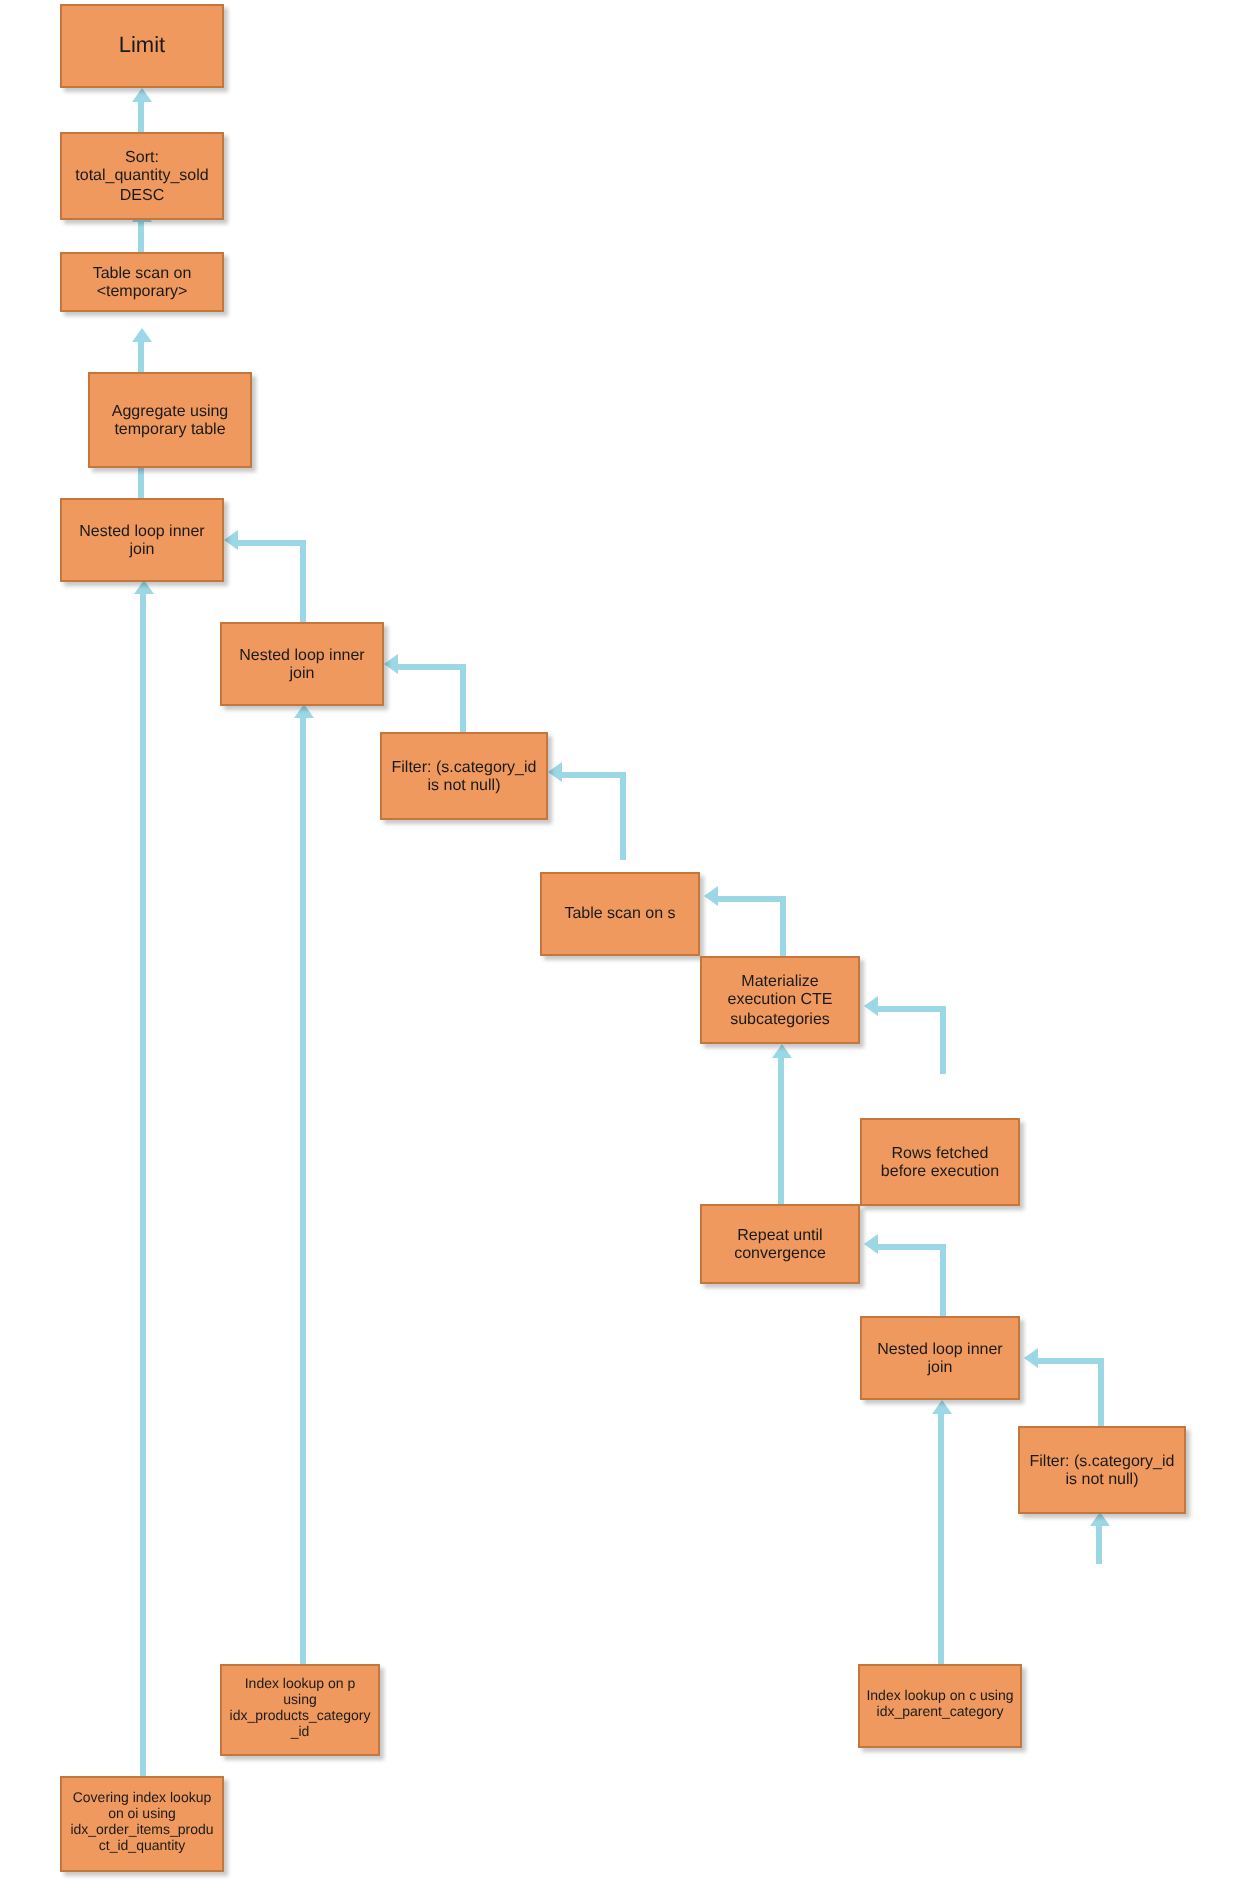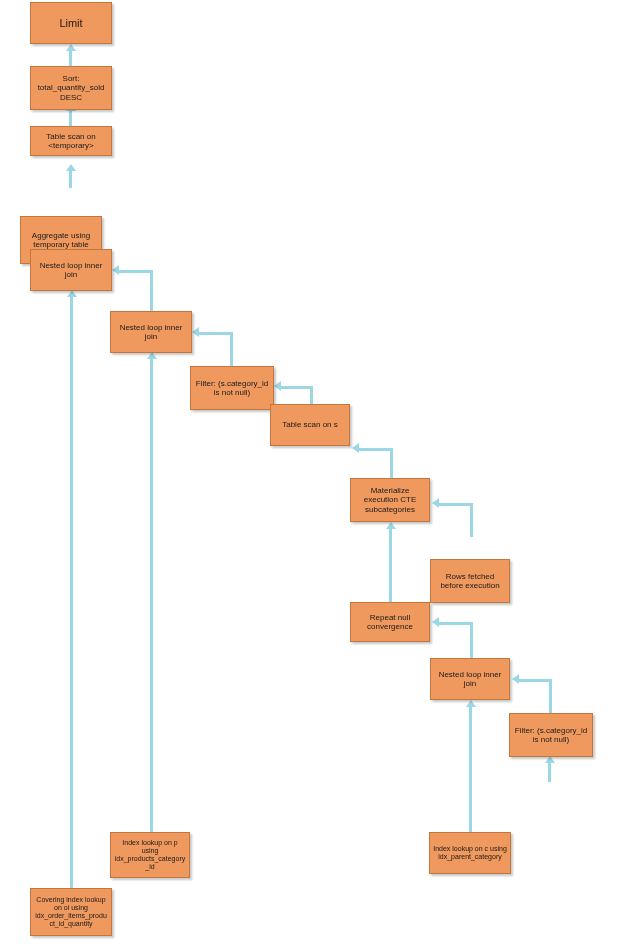--- a/index.html
+++ b/index.html
@@ -130,50 +130,50 @@
   </div>
 
   <div class="node fs-8" style="left:30px; top:66px; width:82px; height:44px;">
     <span>Sort: total_quantity_sold DESC</span>
   </div>
 
   <div class="node fs-8" style="left:30px; top:126px; width:82px; height:30px;">
     <span>Table scan on &lt;temporary&gt;</span>
   </div>
 
-  <div class="node fs-8" style="left:20px; top:186px; width:82px; height:48px;margin-top:30px;">
+  <div class="node fs-8" style="left:44px; top:186px; width:82px; height:48px;">
     <span>Aggregate using temporary table</span>
   </div>
 
   <div class="node fs-8" style="left:30px; top:249px; width:82px; height:42px;">
     <span>Nested loop inner join</span>
   </div>
 
   <div class="node fs-8" style="left:110px; top:311px; width:82px; height:42px;">
     <span>Nested loop inner join</span>
   </div>
 
   <div class="node fs-8" style="left:190px; top:366px; width:84px; height:44px;">
     <span>Filter: (s.category_id is not null)</span>
   </div>
 
-  <div class="node fs-8" style="left:270px; top:404px; width:80px; height:42px;">
+  <div class="node fs-8" style="left:270px; top:436px; width:80px; height:42px;">
     <span>Table scan on s</span>
   </div>
 
   <div class="node fs-8" style="left:350px; top:478px; width:80px; height:44px;">
     <span>Materialize execution CTE subcategories</span>
   </div>
 
   <div class="node fs-8" style="left:430px; top:559px; width:80px; height:44px;">
     <span>Rows fetched before execution</span>
   </div>
 
   <div class="node fs-8" style="left:350px; top:602px; width:80px; height:40px;">
-    <span>Repeat null convergence</span>
+    <span>Repeat until convergence</span>
   </div>
 
   <div class="node fs-8" style="left:430px; top:658px; width:80px; height:42px;">
     <span>Nested loop inner join</span>
   </div>
 
   <div class="node fs-8" style="left:509px; top:713px; width:84px; height:44px;">
     <span>Filter: (s.category_id is not null)</span>
   </div>
 

